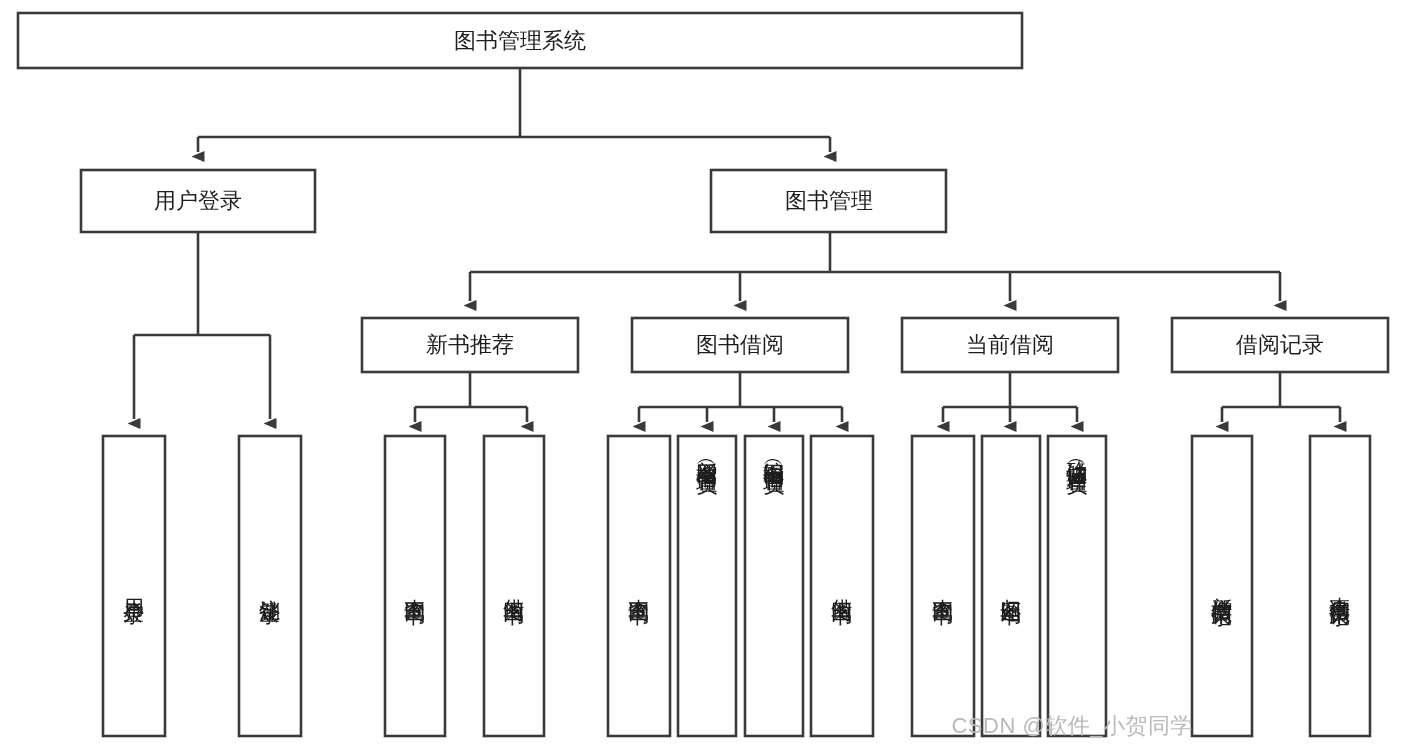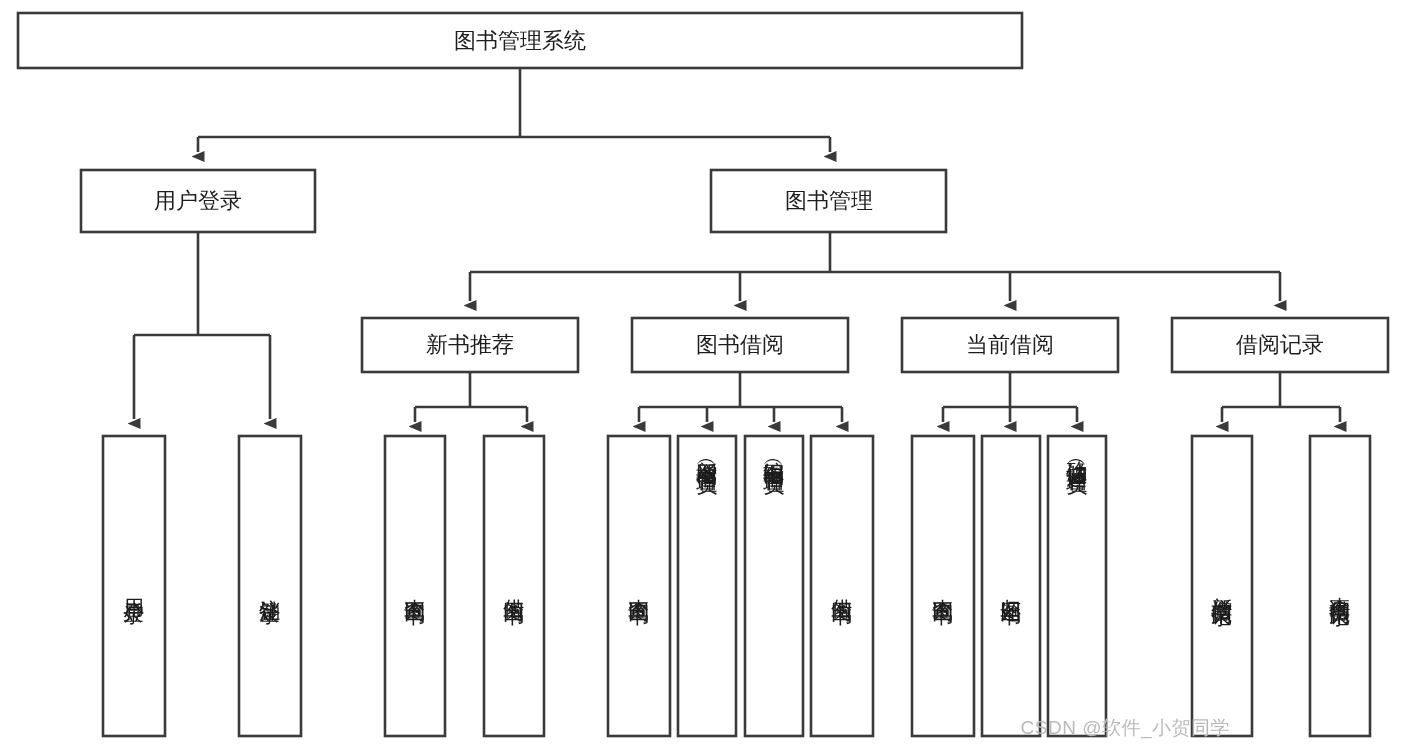--- a/index.html
+++ b/index.html
@@ -11,21 +11,20 @@
     width: 1405px;
     height: 747px;
     font-family: "Liberation Sans", "DejaVu Sans", sans-serif;
     overflow: hidden;
   }
   #diagram-root {
     position: relative;
     width: 1203px;
     height: 747px;
     background: #ffffff;
-    padding-left: 37px;
   }
   svg.diagram {
     position: absolute;
     top: 0;
     left: 0;
     width: 1405px;
     height: 747px;
     display: block;
   }
   .node-box {
@@ -66,21 +65,21 @@
     letter-spacing: 2px;
     color: #1d1d1d;
     white-space: nowrap;
     text-align: center;
   }
   .watermark {
     position: absolute;
     right: 10px;
     bottom: 6px;
     font-family: "Liberation Sans", "DejaVu Sans", sans-serif;
-    font-size: 19px;
+    font-size: 22px;
     color: #b9b9b9;
     letter-spacing: 0.5px;
     white-space: nowrap;
   }
 </style>
 </head>
 <body>
 
 <div id="diagram-root">
 

